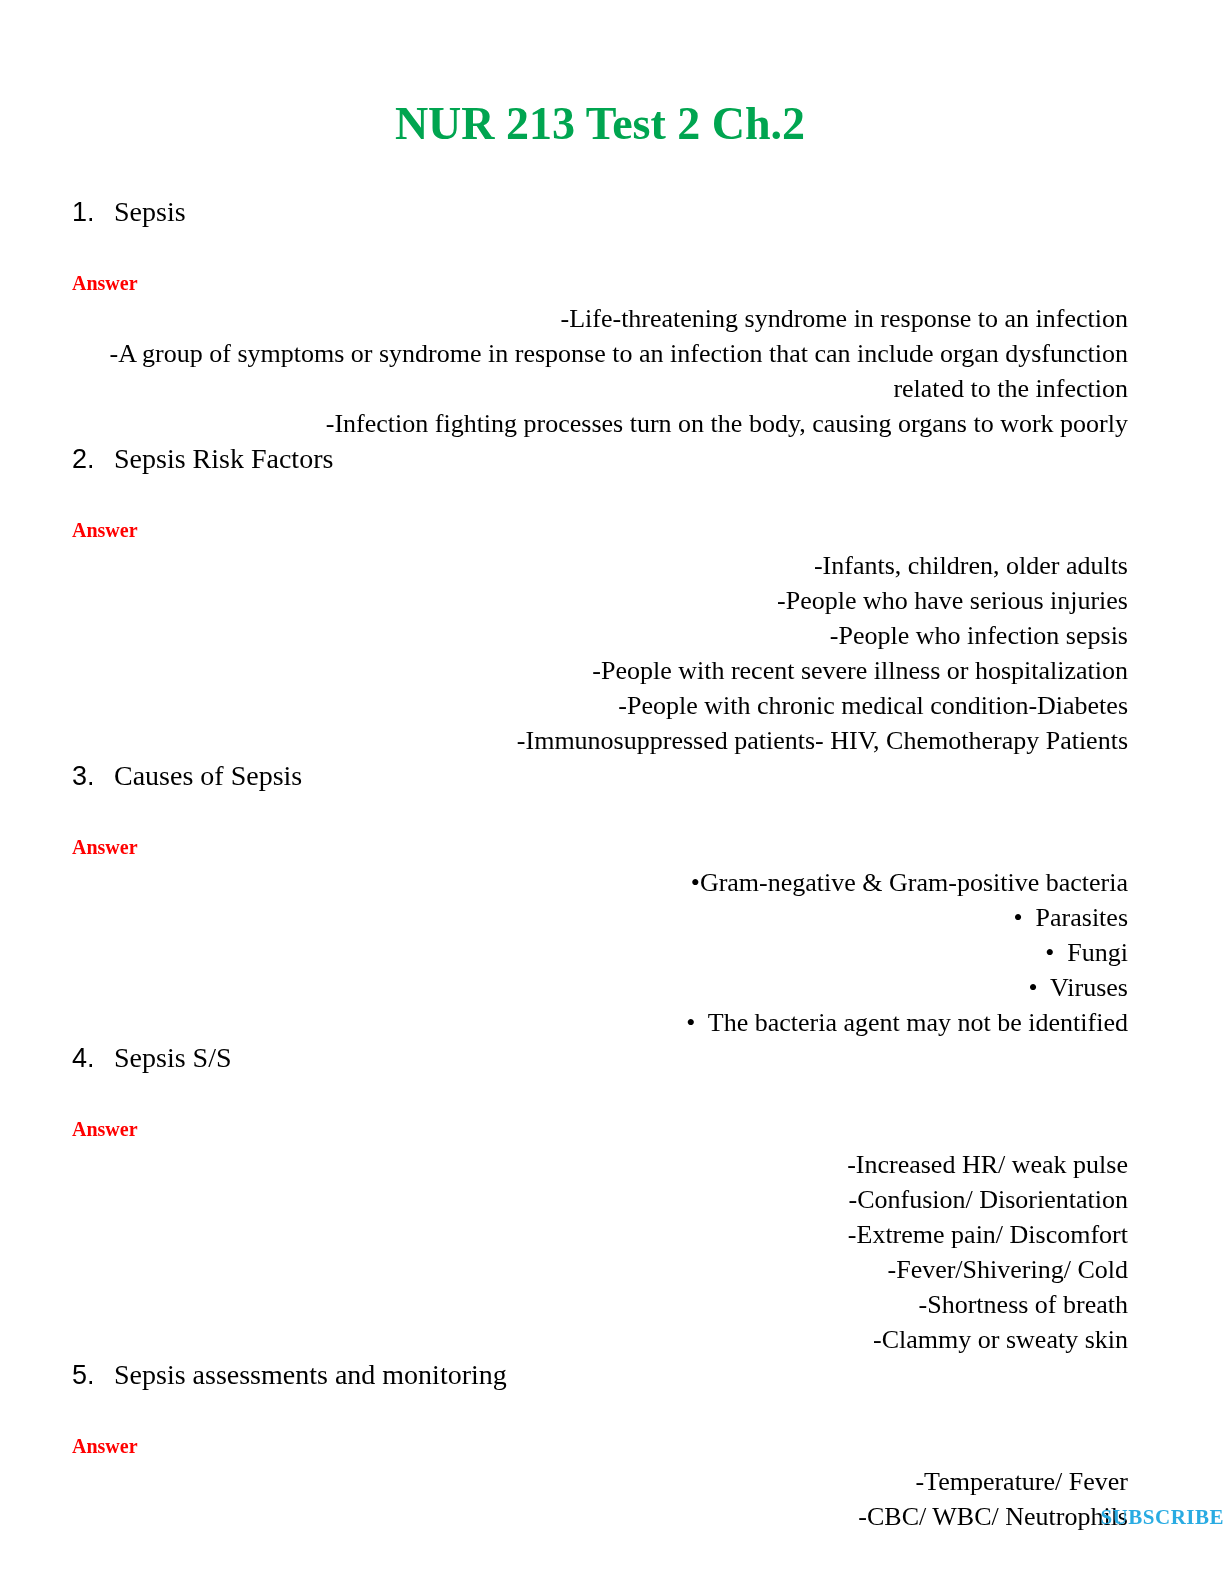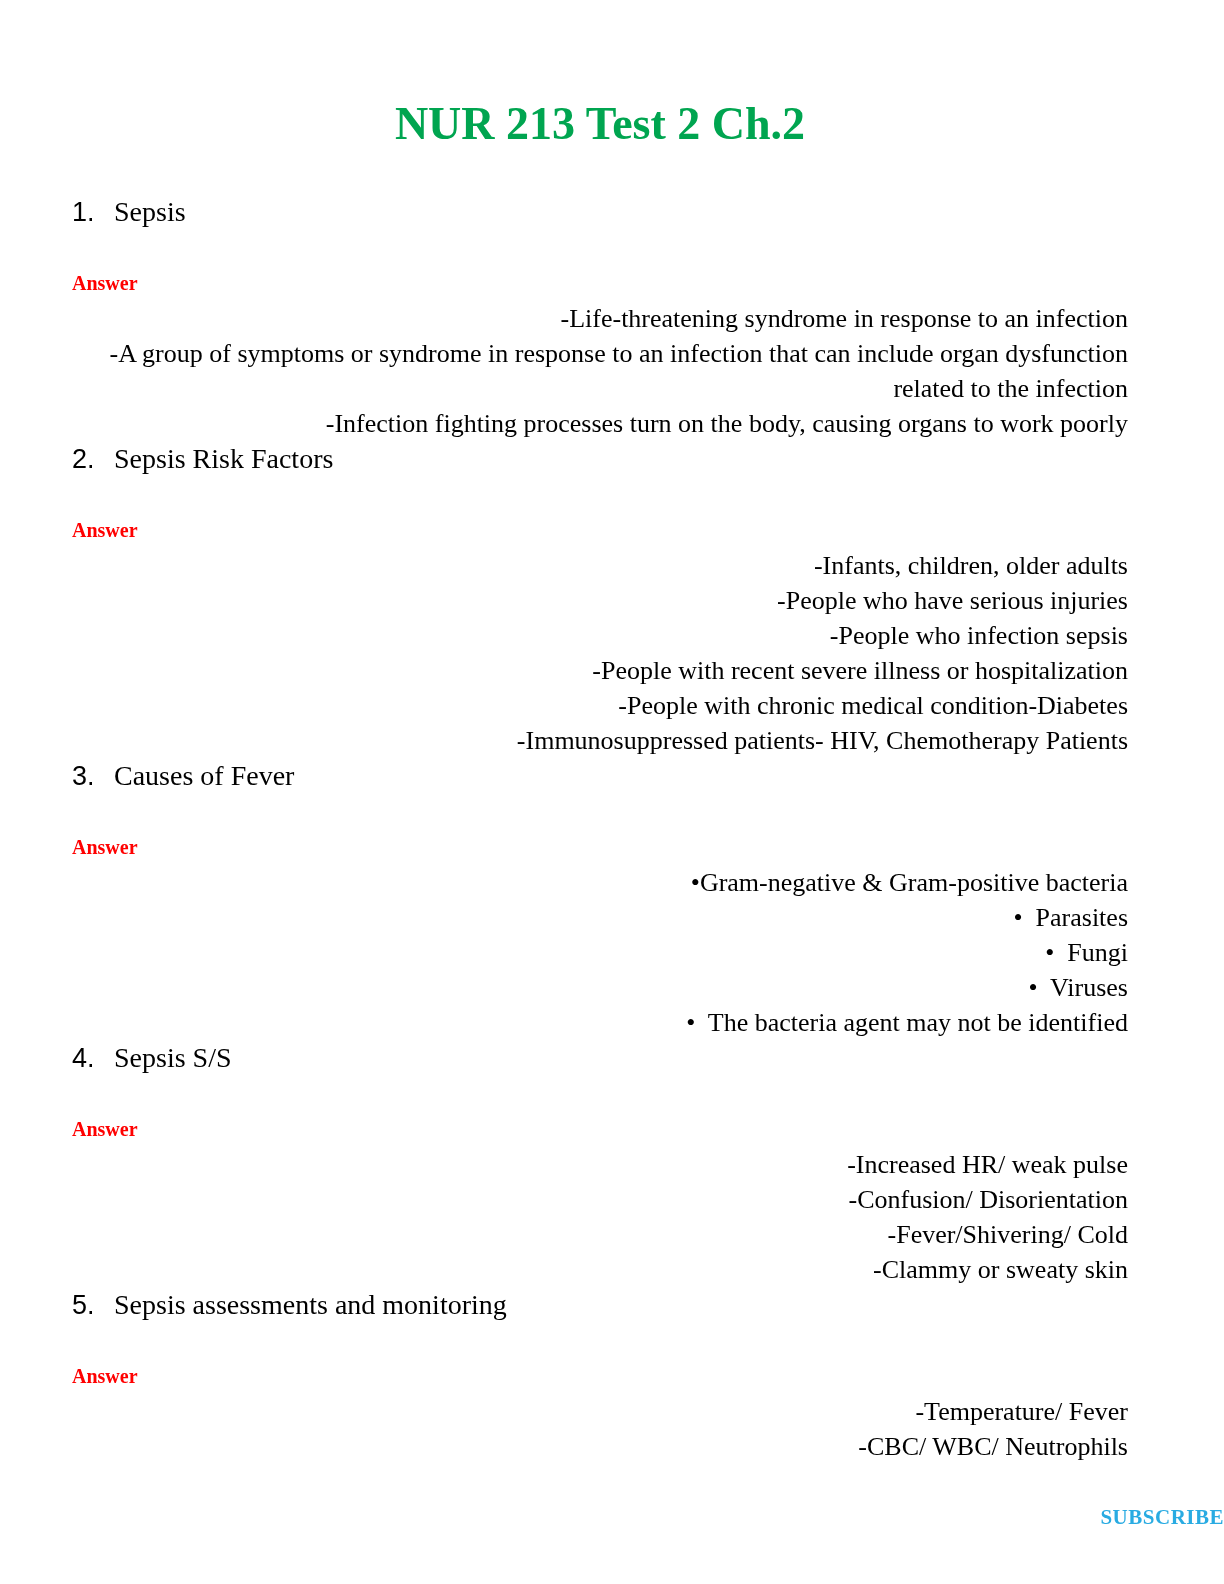--- a/index.html
+++ b/index.html
@@ -90,38 +90,40 @@
     <div class="answer-line"> -Infants, children, older adults</div>
     <div class="answer-line">-People who have serious injuries</div>
     <div class="answer-line">-People who infection sepsis</div>
     <div class="answer-line">-People with recent severe illness or hospitalization</div>
     <div class="answer-line">-People with chronic medical condition-Diabetes</div>
     <div class="answer-line">-Immunosuppressed patients- HIV, Chemotherapy Patients</div>
   </div>
 
   <div class="qa-item">
     <div class="question">
-      <span class="qnum">3.</span><span class="qtext">Causes of Fever</span>
+      <span class="qnum">3.</span><span class="qtext">Causes of Sepsis</span>
     </div>
     <div class="answer-label">Answer</div>
     <div class="answer-line"> •Gram-negative &amp; Gram-positive bacteria</div>
     <div class="answer-line">•  Parasites</div>
     <div class="answer-line">•  Fungi</div>
     <div class="answer-line">•  Viruses</div>
     <div class="answer-line">•  The bacteria agent may not be identified</div>
   </div>
 
   <div class="qa-item">
     <div class="question">
       <span class="qnum">4.</span><span class="qtext">Sepsis S/S</span>
     </div>
     <div class="answer-label">Answer</div>
     <div class="answer-line"> -Increased HR/ weak pulse</div>
     <div class="answer-line">-Confusion/ Disorientation</div>
+    <div class="answer-line">-Extreme pain/ Discomfort</div>
     <div class="answer-line">-Fever/Shivering/ Cold</div>
+    <div class="answer-line">-Shortness of breath</div>
     <div class="answer-line">-Clammy or sweaty skin</div>
   </div>
 
   <div class="qa-item">
     <div class="question">
       <span class="qnum">5.</span><span class="qtext">Sepsis assessments and monitoring</span>
     </div>
     <div class="answer-label">Answer</div>
     <div class="answer-line"> -Temperature/ Fever</div>
     <div class="answer-line">-CBC/ WBC/ Neutrophils</div>

